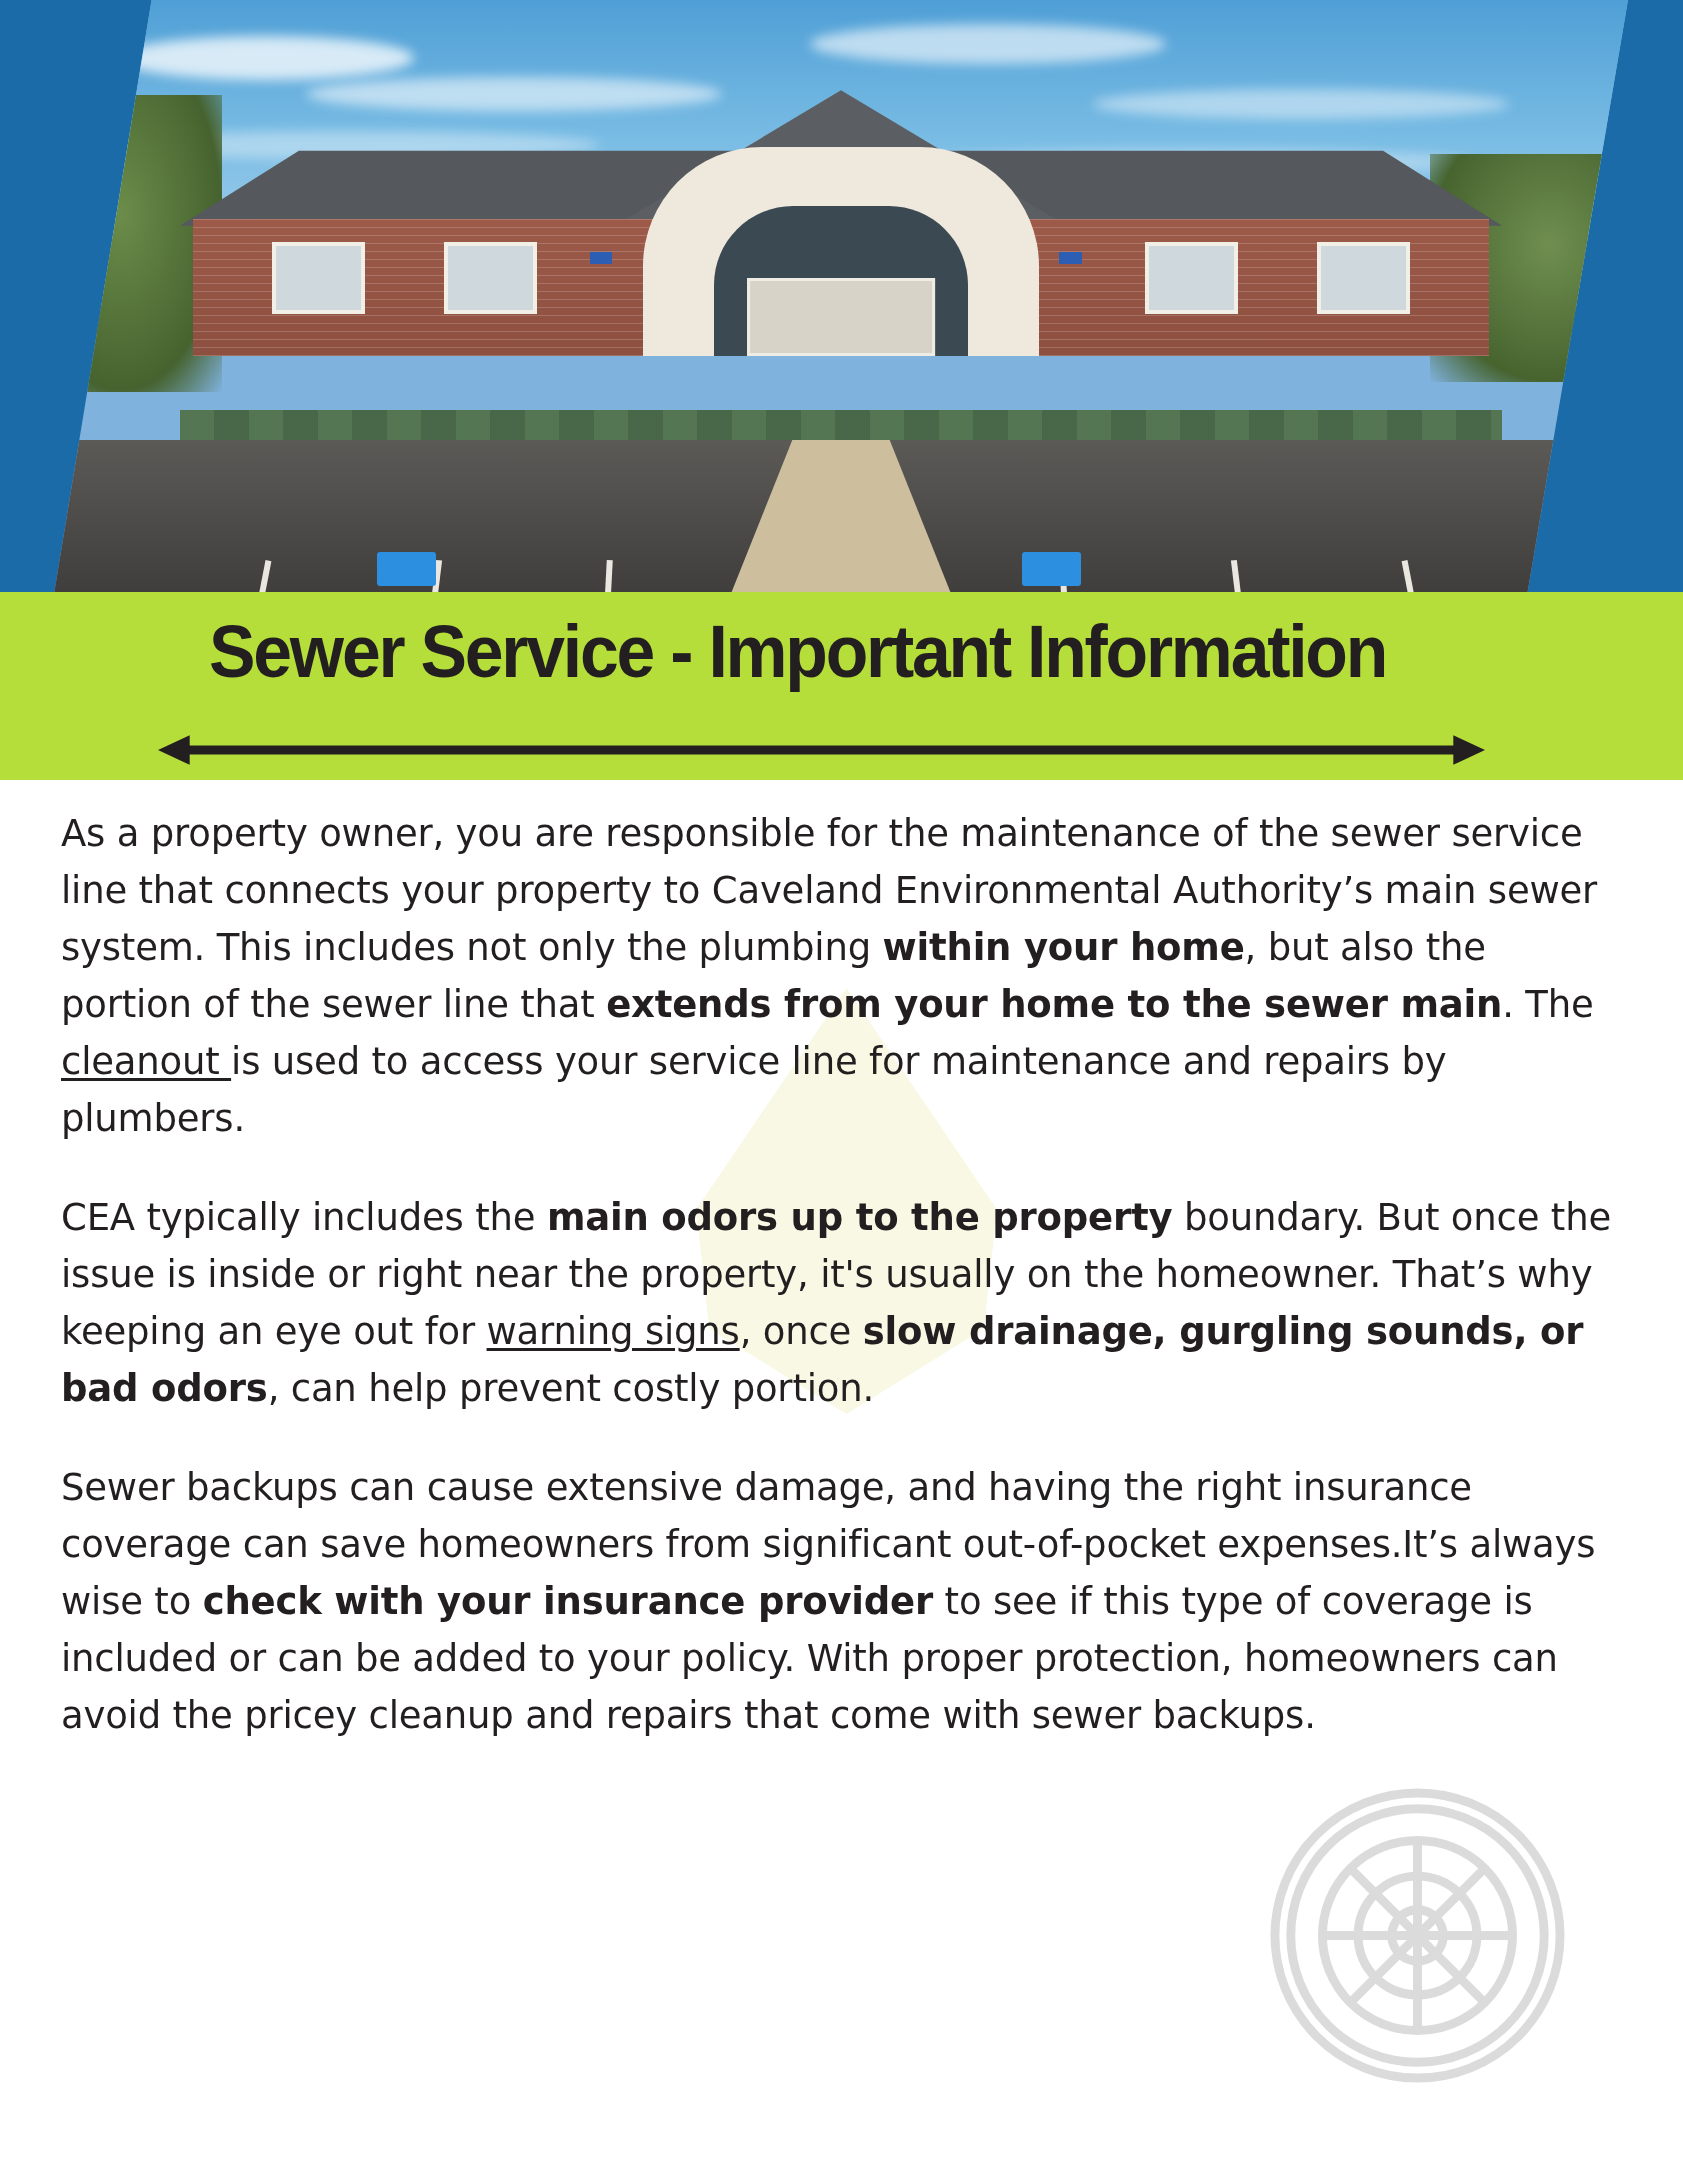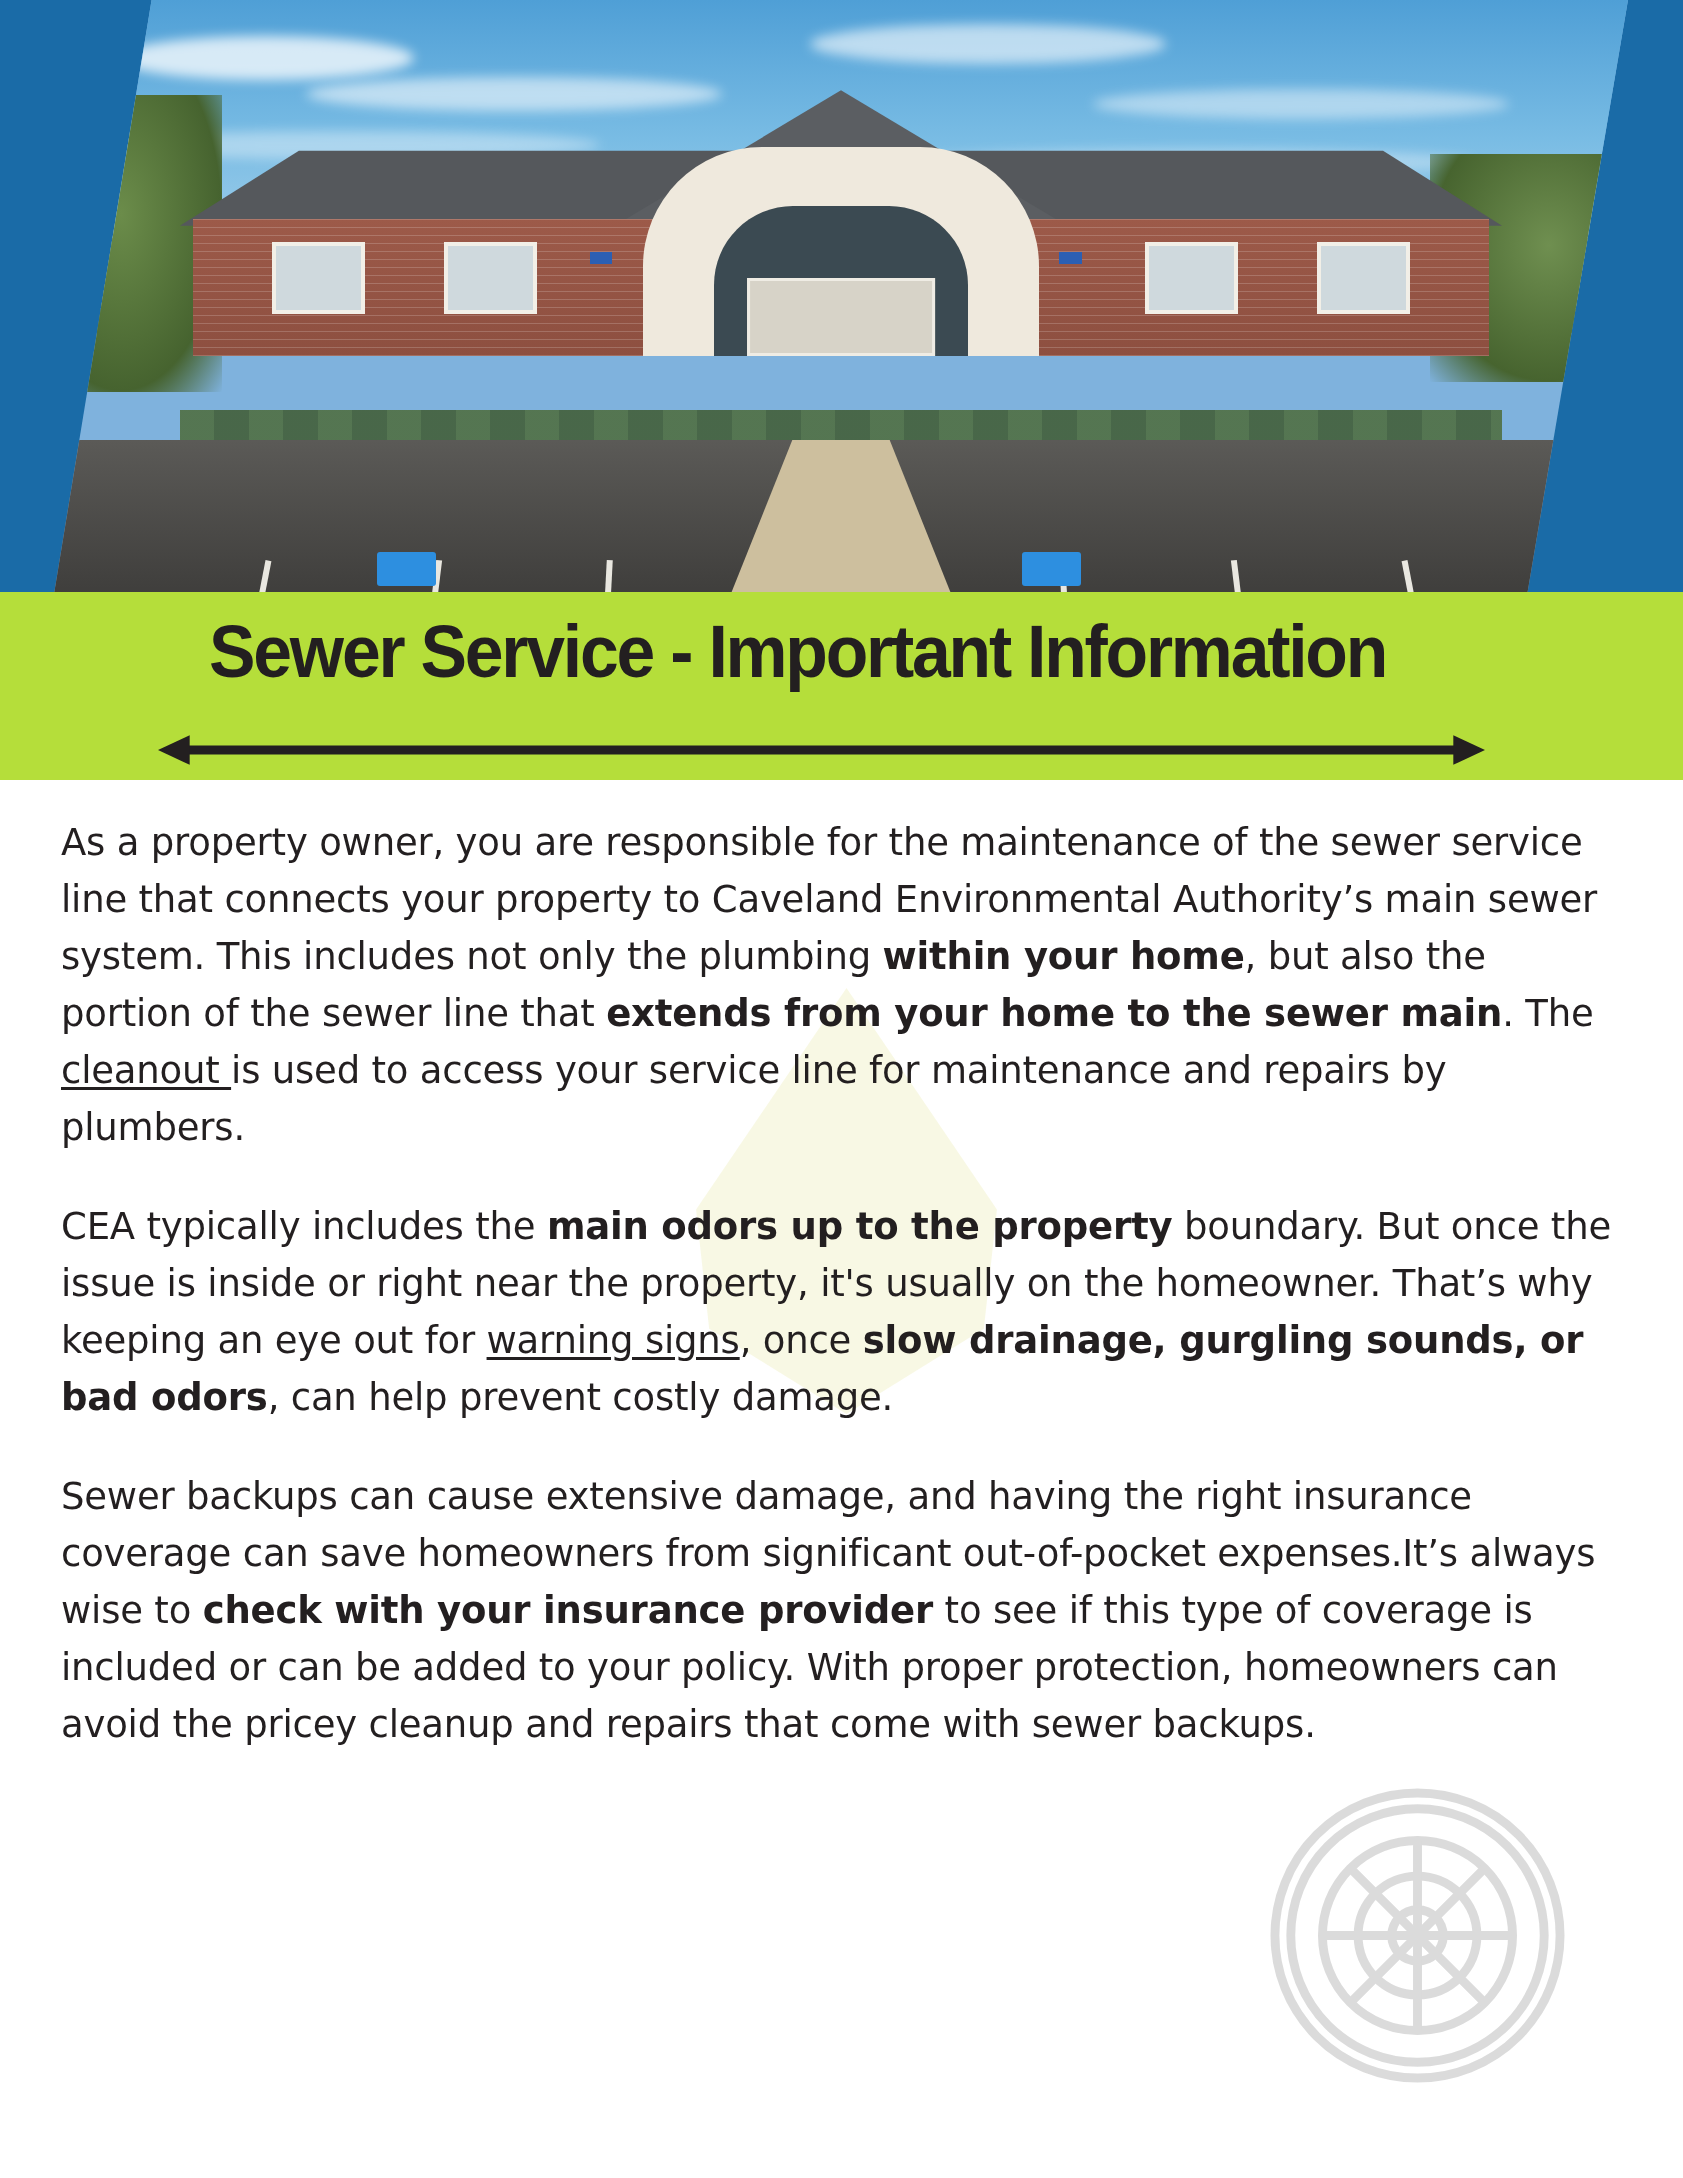--- a/index.html
+++ b/index.html
@@ -273,21 +273,21 @@
   .watermark-wheel {
     position: absolute;
     right: 117px;
     bottom: 94px;
     width: 297px;
     height: 297px;
     opacity: .9;
   }
   .para {
     position: relative;
-    margin: 12px 0 42px 0;
+    margin: 3px 0 42px 0;
     font-family: "DejaVu Sans", sans-serif;
     font-size: 37px;
     line-height: 57px;
     color: #231f20;
     letter-spacing: -0.2px;
   }
   .para b { font-weight: bold; }
   .para u { text-decoration: underline; text-underline-offset: 4px; }
   .text-col {
     position: absolute;
@@ -370,17 +370,17 @@
         <line x1="150" y1="54" x2="150" y2="246"></line>
         <line x1="54" y1="150" x2="246" y2="150"></line>
         <line x1="82" y1="82" x2="218" y2="218"></line>
         <line x1="218" y1="82" x2="82" y2="218"></line>
       </g>
     </svg>
   </div>
 
   <div class="text-col">
     <p class="para"><span>As a property owner, you are responsible for the maintenance of the sewer service line that connects your property to Caveland Environmental Authority’s main sewer system. This includes not only the plumbing </span><b>within your home</b><span>, but also the portion of the sewer line that </span><b>extends from your home to the sewer main</b><span>. The </span><u>cleanout </u><span>is used to access your service line for maintenance and repairs by plumbers.</span></p>
-    <p class="para"><span>CEA typically includes the </span><b>main odors up to the property</b><span> boundary. But once the issue is inside or right near the property, it's usually on the homeowner. That’s why keeping an eye out for </span><u>warning signs</u><span>, once </span><b>slow drainage, gurgling sounds, or bad odors</b><span>, can help prevent costly damage.</span></p>
+    <p class="para"><span>CEA typically includes the </span><b>main odors up to the property</b><span> boundary. But once the issue is inside or right near the property, it's usually on the homeowner. That’s why keeping an eye out for </span><u>warning signs</u><span>, once </span><b>slow drainage, gurgling sounds, or bad odors</b><span>, can help prevent costly portion.</span></p>
     <p class="para"><span>Sewer backups can cause extensive damage, and having the right insurance coverage can save homeowners from significant out-of-pocket expenses.It’s always wise to </span><b>check with your insurance provider</b><span> to see if this type of coverage is included or can be added to your policy. With proper protection, homeowners can avoid the pricey cleanup and repairs that come with sewer backups.</span></p>
   </div>
 </div>
 
 
 </body></html>

